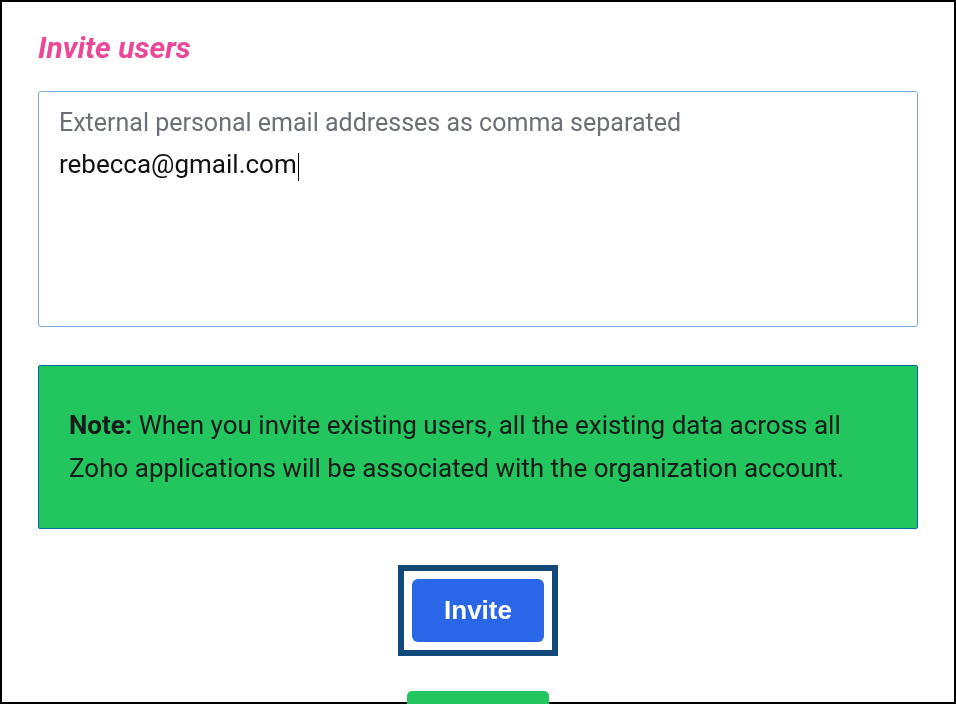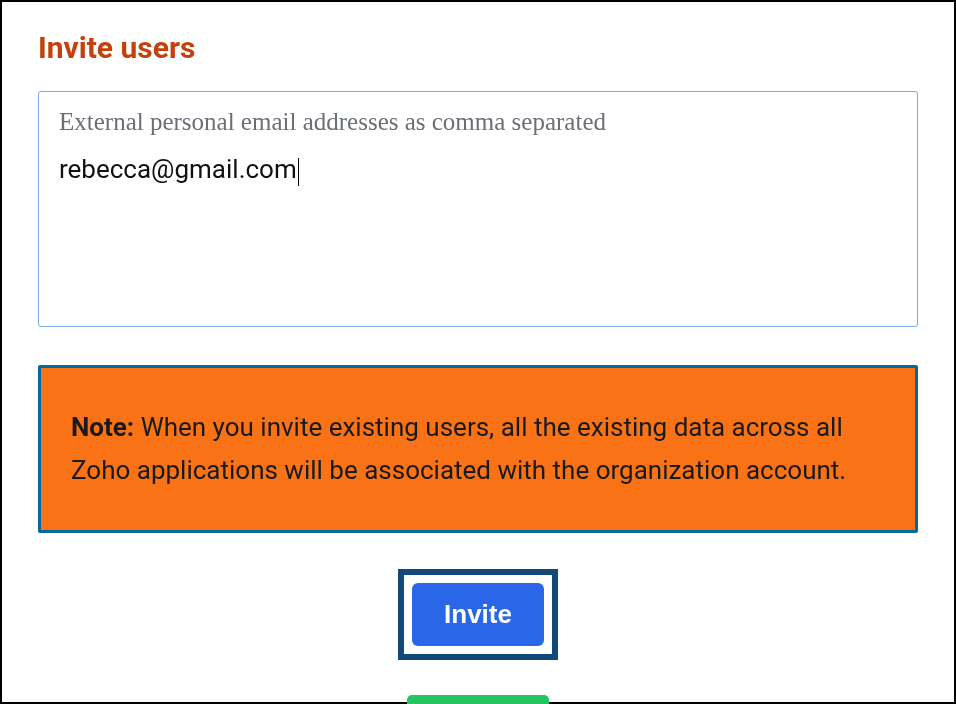--- a/index.html
+++ b/index.html
@@ -10,59 +10,58 @@
     .modal {
       width: 956px;
       height: 704px;
       border: 2px solid #000;
       padding: 24px 36px 28px 36px;
       position: relative;
     }
     .modal-title {
       font-size: 30px;
       font-weight: 700;
-      color: #c2410c;
+      color: #ec4899;
       margin-bottom: 26px;
       margin-top: 4px;
+      font-style: italic;
     }
     .email-input-wrap {
       border: 1.5px solid #7ea9e0;
       border-radius: 3px;
       padding: 16px 20px;
       height: 236px;
       background: #fff;
     }
     .email-input-label {
       font-size: 25px;
       color: #6b6f76;
-      margin-bottom: 6px;
       display: block;
-      font-family: Liberation Serif, serif;
     }
     .email-input-value {
       font-size: 26px;
       color: #111;
       display: inline-block;
       position: relative;
       margin-top: 12px;
     }
     .cursor {
       display: inline-block;
       width: 1.5px;
       height: 28px;
       background: #000;
       vertical-align: text-bottom;
       margin-left: 1px;
       position: relative;
       top: 2px;
     }
     .note-box {
       margin-top: 38px;
-      background: #f97316;
-      border: 3px solid #0369a1;
+      background: #22c55e;
+      border: 1px solid #0369a1;
       border-radius: 2px;
       padding: 38px 42px 38px 30px;
     }
     .note-text {
       font-size: 26px;
       line-height: 1.65;
       color: #1a1a1a;
     }
     .note-prefix {
       font-weight: 700;

